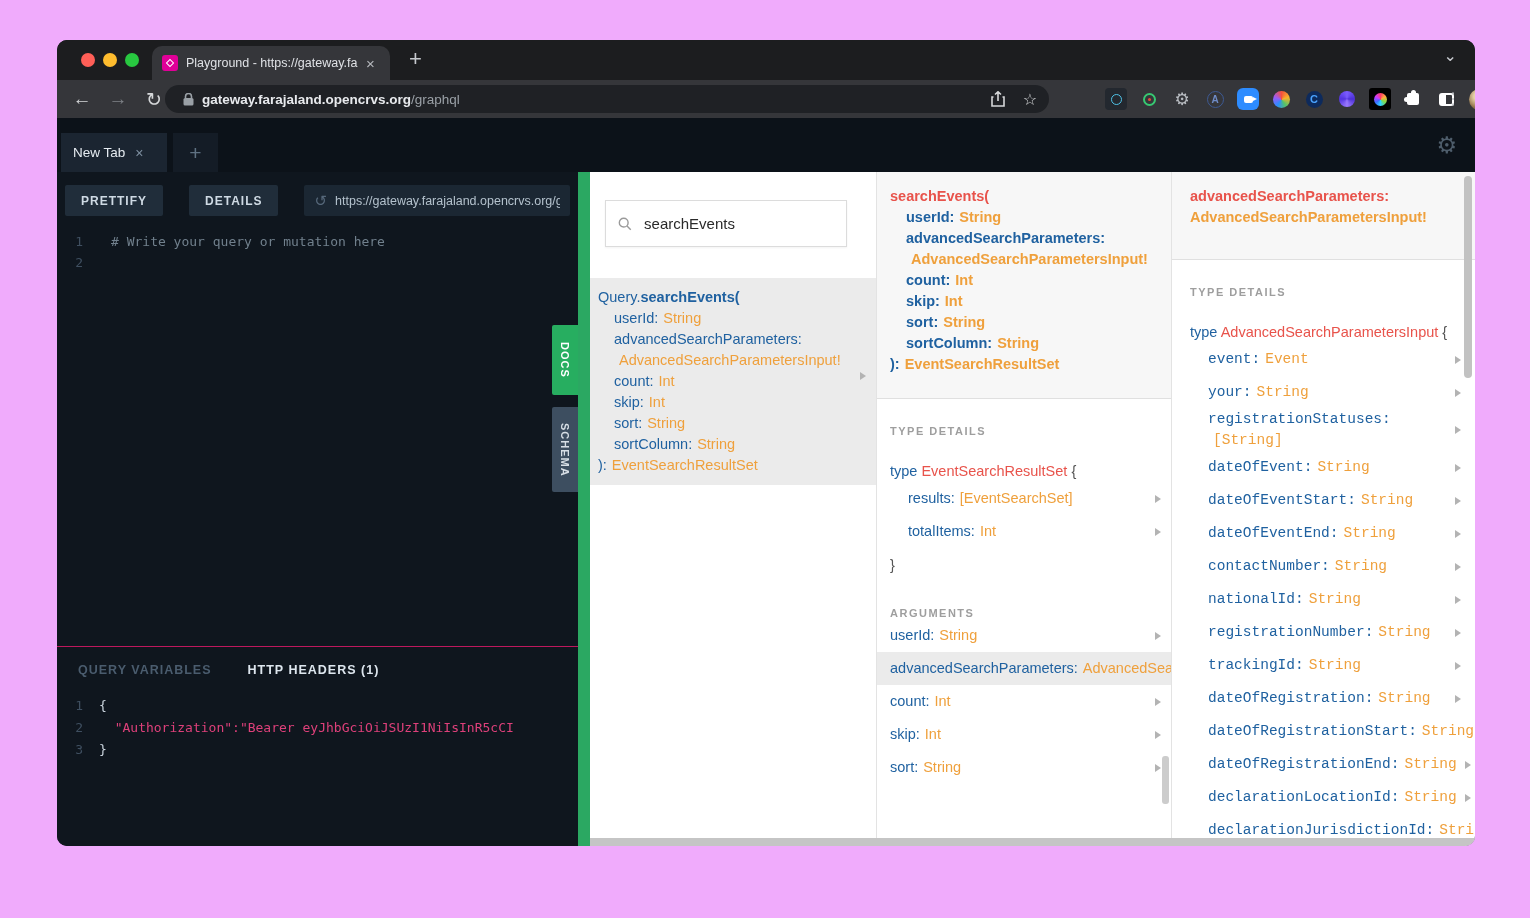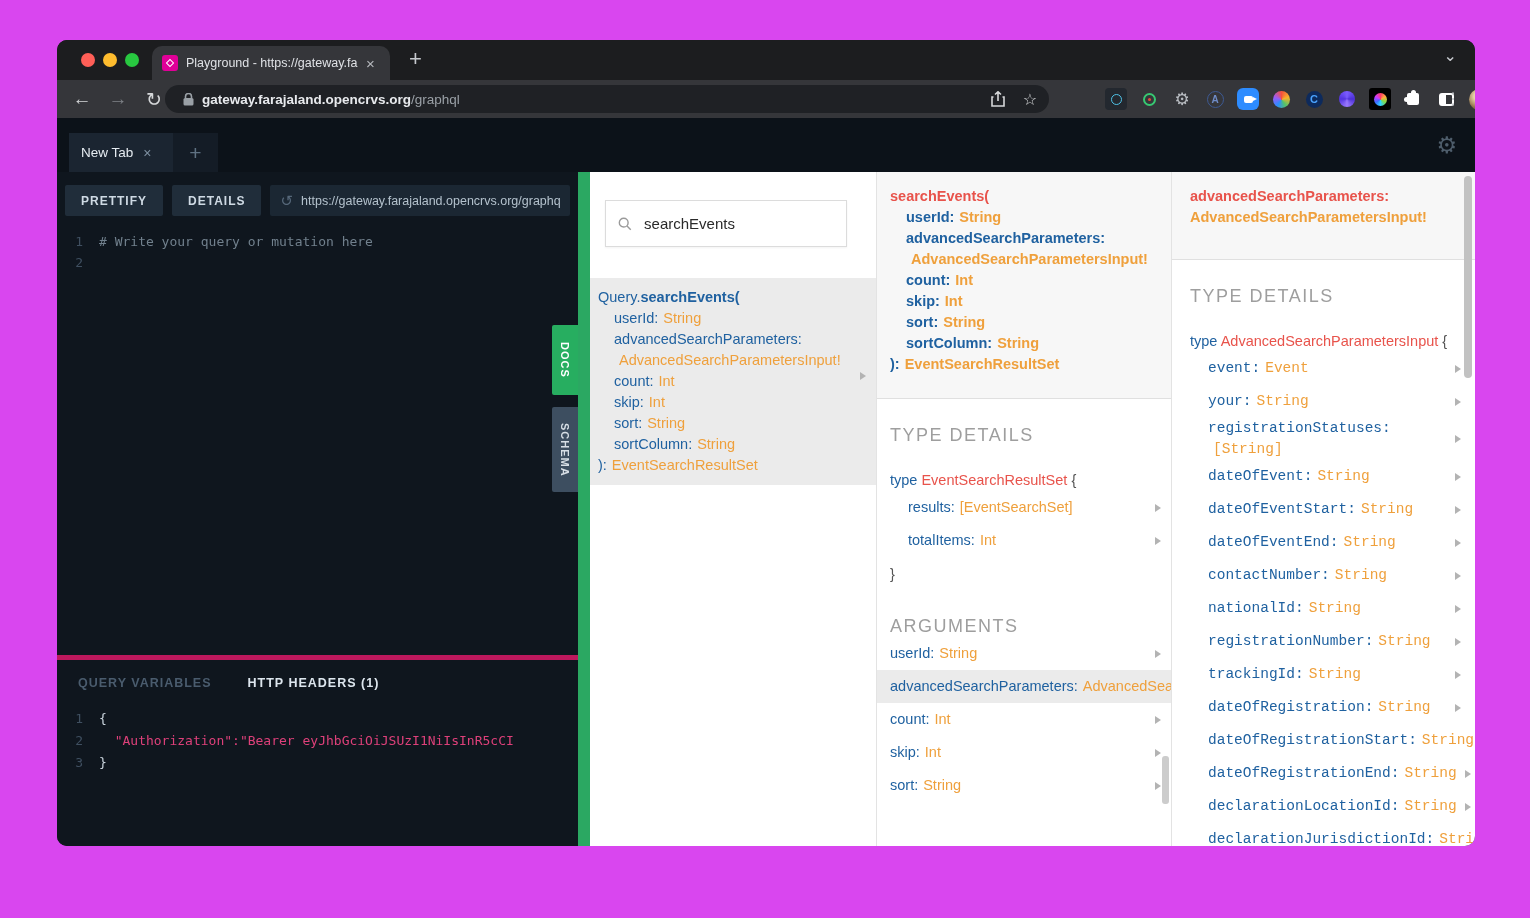--- a/index.html
+++ b/index.html
@@ -1,18 +1,18 @@
 <!DOCTYPE html>
 <html><head>
 <meta charset="utf-8">
 <style>
   * { margin:0; padding:0; box-sizing:border-box; }
   body { background:#000; width:1530px; height:918px; overflow:hidden;
          font-family:"Liberation Sans", sans-serif; }
-  .screen { position:relative; width:1530px; height:918px; background:#d946ef; }
+  .screen { position:relative; width:1530px; height:918px; background:#f0abfc; }
   .window { position:absolute; left:57px; top:40px; width:1418px; height:806px;
             border-radius:10px; overflow:hidden; background:#0f161e; }
 
   
   .tabstrip { position:relative; height:40px; background:#1c1d1f; }
   .traffic { position:absolute; left:24px; top:13px; display:flex; gap:8px; }
   .tl { width:14px; height:14px; border-radius:50%; }
   .tl.red{background:#ff5f57}.tl.yellow{background:#febc2e}.tl.green{background:#28c840}
   .chrome-tab { position:absolute; left:95px; bottom:0; width:238px; height:34px;
       background:#35363a; border-radius:10px 10px 0 0; display:flex; align-items:center;
@@ -62,45 +62,45 @@
   .ext-puzzle .g::after { content:"";position:absolute;left:-3px;top:3.5px;width:5px;height:5px;border-radius:50%;background:#fff; }
   .ext-panel .g { width:15px;height:13px;border:2px solid #fff;border-radius:3px;
       background:linear-gradient(to right,#fff 0 5px,transparent 5px); }
   .ext-avatar .g { width:21px;height:21px;border-radius:50%;
       background:radial-gradient(circle at 45% 35%, #e6d3a8 0 25%, #9c7f57 60%, #3d3322 95%); }
   .menu-dots { position:absolute; right:14px; top:9px; color:#c6c9ce; font-size:16px; letter-spacing:0; }
 
   
   .pg { position:absolute; top:78px; left:0; right:0; bottom:0; display:flex; flex-direction:column; }
   .pg-tabsbar { position:relative; height:54px; background:#0c1219; flex:0 0 auto; }
-  .pg-tab { position:absolute; left:12px; bottom:0; width:106px; height:39px; background:#1b2531;
+  .pg-tab { position:absolute; left:4px; bottom:0; width:106px; height:39px; background:#1b2531;
       display:flex; align-items:center; padding:0 12px; gap:10px; }
   .pg-tab-label { color:#e6ecf1; font-size:13.5px; }
   .pg-tab-close { color:#7e90a1; font-size:14px; }
   .pg-plus-tab { position:absolute; left:116px; bottom:0; width:45px; height:39px; background:#141c26;
       color:#5f7182; font-size:21px; display:flex; align-items:center; justify-content:center; }
   .pg-gear { position:absolute; right:18px; top:14px; color:#4e5d6b; font-size:23px;
       font-family:"DejaVu Sans",sans-serif; }
 
   .pg-main { position:relative; flex:1; display:flex; }
   .pg-left { position:relative; width:521px; background:#0f161e; flex:0 0 auto; }
-  .pg-toolbar { display:flex; gap:9px; padding:13px 8px 0 8px; }
+  .pg-toolbar { display:flex; gap:26px; padding:13px 8px 0 8px; }
   .pg-btn { height:31px; background:#202d3a; border-radius:2px; color:#cfdae4; font-size:12px;
       font-weight:bold; letter-spacing:1px; display:flex; align-items:center; padding:0 16px; }
   .pg-url { height:31px; flex:1; background:#1b2733; border-radius:2px; display:flex; align-items:center;
       padding:0 10px; gap:8px; overflow:hidden; }
   .pg-url .undo { color:#56687a; font-size:15px; font-family:"DejaVu Sans",sans-serif; }
   .pg-url input { background:transparent; border:none; outline:none; color:#b4c2cd; font-size:12.5px;
       width:100%; font-family:"Liberation Sans",sans-serif; }
   .editor { position:relative; height:452px; padding-top:15px; font-family:"DejaVu Sans Mono",monospace;
       font-size:13px; line-height:21px; }
   .cl { display:flex; white-space:pre; }
   .gut { width:26px; text-align:right; color:#3f4f60; flex:0 0 auto; }
-  .comment { color:#71808d; margin-left:16px; }
-  .vars { position:absolute; left:0; right:0; bottom:0; height:201px; border-top:5px solid #be185d; }
+  .comment { color:#71808d; margin-left:28px; }
+  .vars { position:absolute; left:0; right:0; bottom:0; height:201px; border-top:1px solid #be185d; }
   .vars-head { display:flex; gap:36px; padding:16px 0 0 21px; }
   .vh-inactive { color:#4a5c6e; font-size:12.5px; font-weight:bold; letter-spacing:1px; }
   .vh-active { color:#dde6ee; font-size:12.5px; font-weight:bold; letter-spacing:1px; }
   .vars-code { margin-top:18px; font-family:"DejaVu Sans Mono",monospace; font-size:13px; line-height:22px; }
   .vars-code .cl { overflow:hidden; }
   .brace { color:#ccd6df; margin-left:16px; white-space:pre; }
   .pinkline { color:#de407a; margin-left:16px; white-space:pre; }
 
   .divider { width:12px; background:#2ba862; flex:0 0 auto; }
   .side-tab { position:absolute; width:26px; display:flex; align-items:center; justify-content:center;
@@ -127,21 +127,21 @@
   .redname { color:#e8534b; font-weight:bold; }
   .sig-line { padding-left:16px; }
   .chev { width:0; height:0; border-left:6px solid #b3b3b3; border-top:4.5px solid transparent;
       border-bottom:4.5px solid transparent; flex:0 0 auto; }
   .blk-chev { position:absolute; right:10px; top:94px; }
 
   .colhead { background:#f7f7f7; border-bottom:1px solid #e0e0e0; padding:14px 10px 12px 13px;
       line-height:21px; }
   .c2 .colhead { height:227px; }
   .c3 .colhead { height:88px; padding-left:18px; }
-  .section-h { color:#9e9e9e; font-size:18px; font-weight:normal; letter-spacing:1.5px; }
+  .section-h { color:#9e9e9e; font-size:11px; font-weight:bold; letter-spacing:1.5px; }
   .c2 .section-h { margin:26px 0 0 13px; }
   .c3 .section-h { margin:26px 0 0 18px; }
   .typeline { margin-top:24px; padding-left:13px; line-height:21px; }
   .c3 .typeline { padding-left:18px; }
   .kw { color:#1f61a0; } .tname { color:#e8534b; } .punct { color:#555; }
   .doc-row { display:flex; align-items:center; justify-content:space-between; min-height:33px;
       padding:0 10px 0 31px; line-height:21px; }
   .c3 .doc-row { padding-left:36px; padding-right:14px;font-family:Liberation Mono, monospace; }
   .arg-row { padding-left:13px; }
   .doc-row .pair { flex:1; padding-right:8px; }

